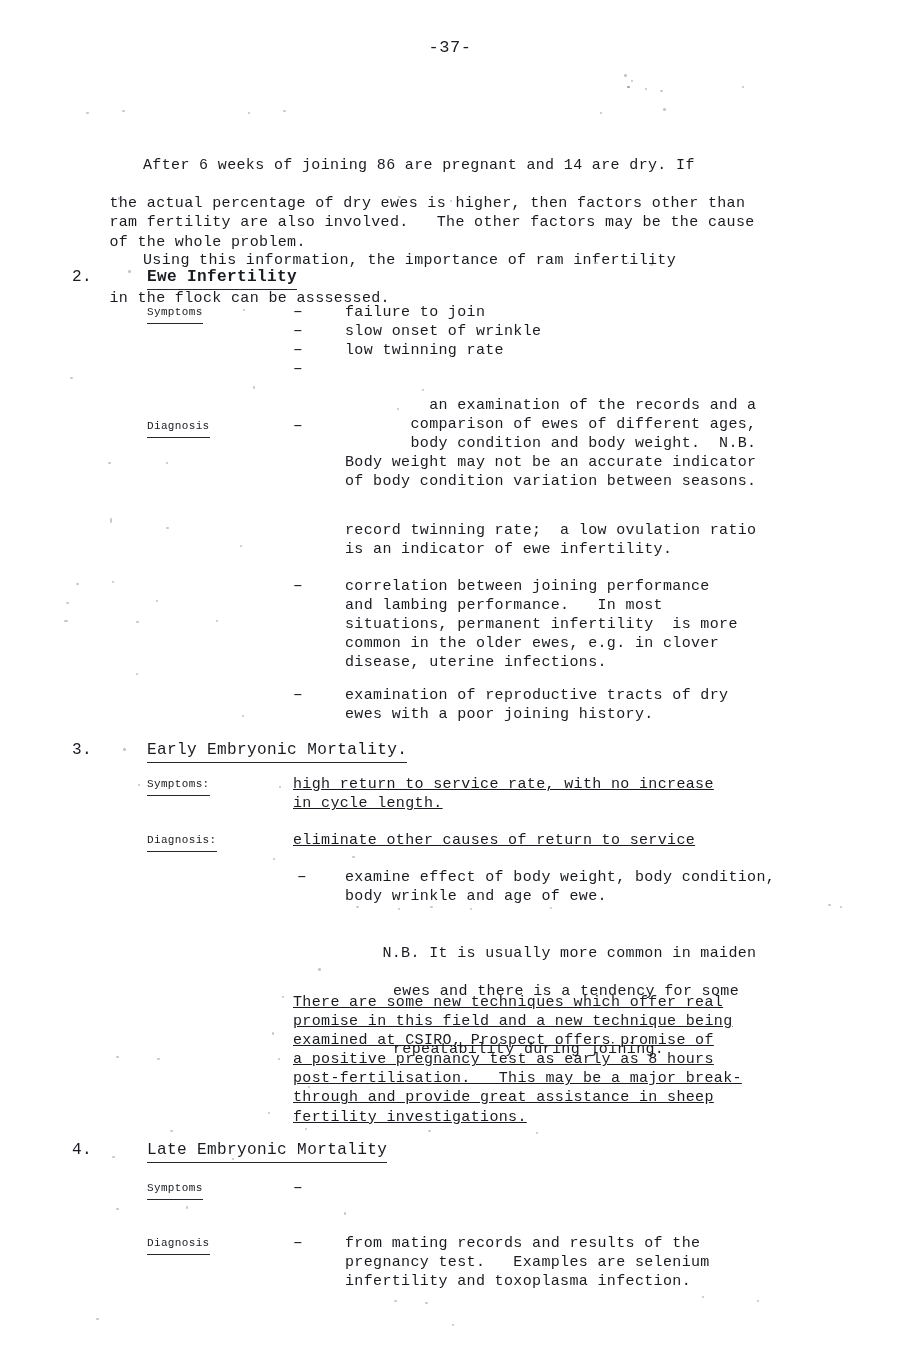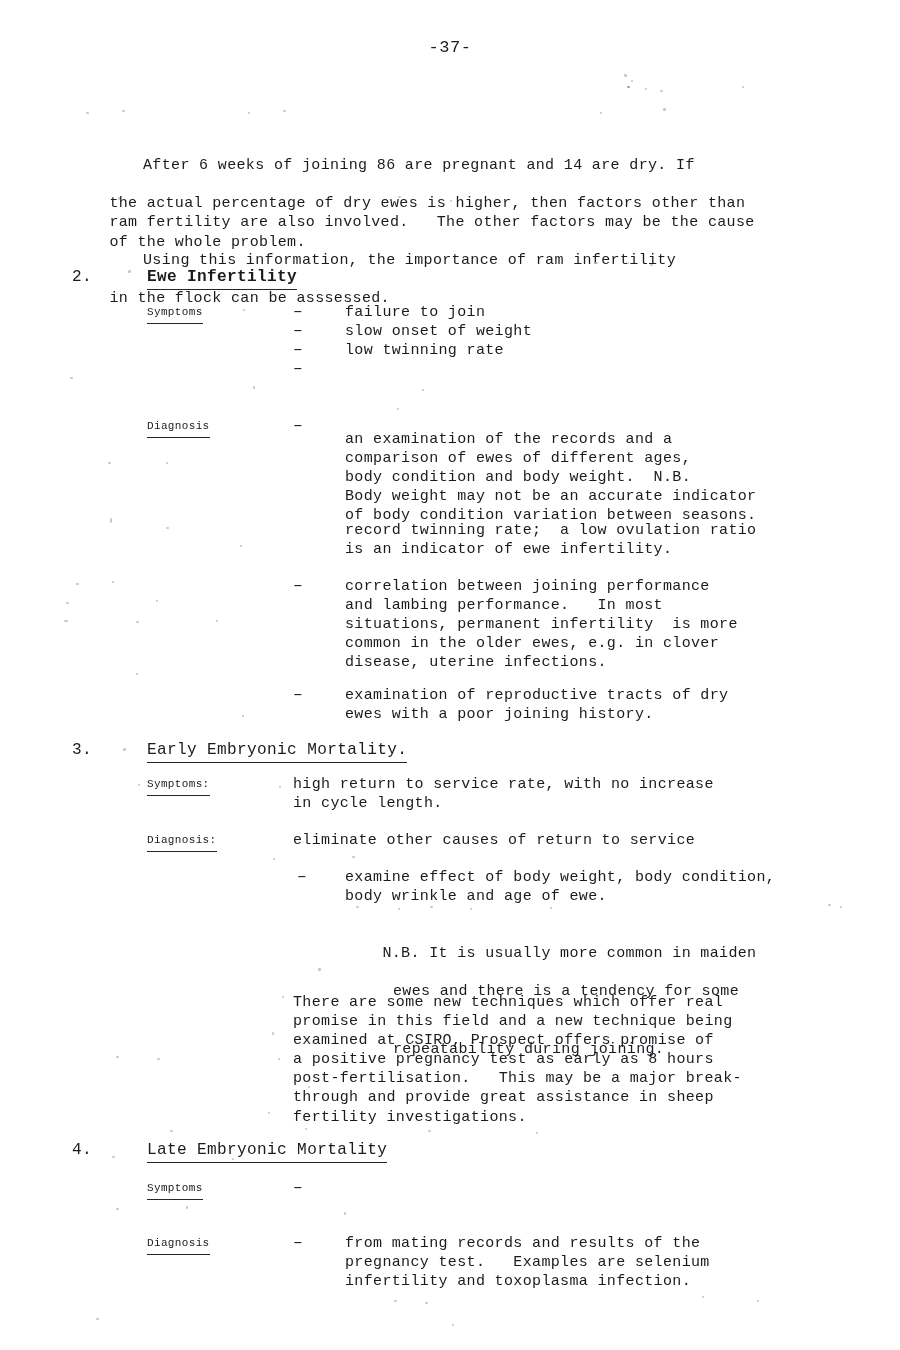--- a/index.html
+++ b/index.html
@@ -93,21 +93,21 @@
     left: 293px;
     font-size: 16.1px;
     line-height: 19.1px;
     color: #191b20;
   }
   .dash.sub { left: 297px; }
 
   
   .body-col  { left: 345px; }
   
-  .body-col2 { left: 293px; }
+  .body-col2 { left: 293px; text-decoration: underline; }
 
   .hang {
     display: block;
     text-indent: 48px;
   }
   .hang-nb {
     display: block;
     text-indent: 48px;
   }
 
@@ -141,31 +141,31 @@
 
   <div class="sec-num" style="top:268px;">2.</div>
   <div class="sec-head" style="top:268px;font-weight:bold;">Ewe Infertility</div>
 
   <div class="label" style="top:303px;">Symptoms</div>
 
   <div class="dash" style="top:303px;">–</div>
   <div class="block body-col" style="top:303px;">failure to join</div>
 
   <div class="dash" style="top:322px;">–</div>
-  <div class="block body-col" style="top:322px;">slow onset of weight</div>
+  <div class="block body-col" style="top:322px;">slow onset of wrinkle</div>
 
   <div class="dash" style="top:341px;">–</div>
   <div class="block body-col" style="top:341px;">low twinning rate</div>
 
   <div class="dash" style="top:360px;">–</div>
 
   <div class="label" style="top:417px;">Diagnosis</div>
 
   <div class="dash" style="top:417px;">–</div>
-  <div class="block body-col" style="top:430px;">an examination of the records and a
+  <div class="block body-col" style="top:396px;text-align:right;">an examination of the records and a
 comparison of ewes of different ages,
 body condition and body weight.  N.B.
 Body weight may not be an accurate indicator
 of body condition variation between seasons.</div>
 
   <div class="block body-col" style="top:521px;">record twinning rate;  a low ovulation ratio
 is an indicator of ewe infertility.</div>
 
   <div class="dash" style="top:577px;">–</div>
   <div class="block body-col" style="top:577px;">correlation between joining performance

